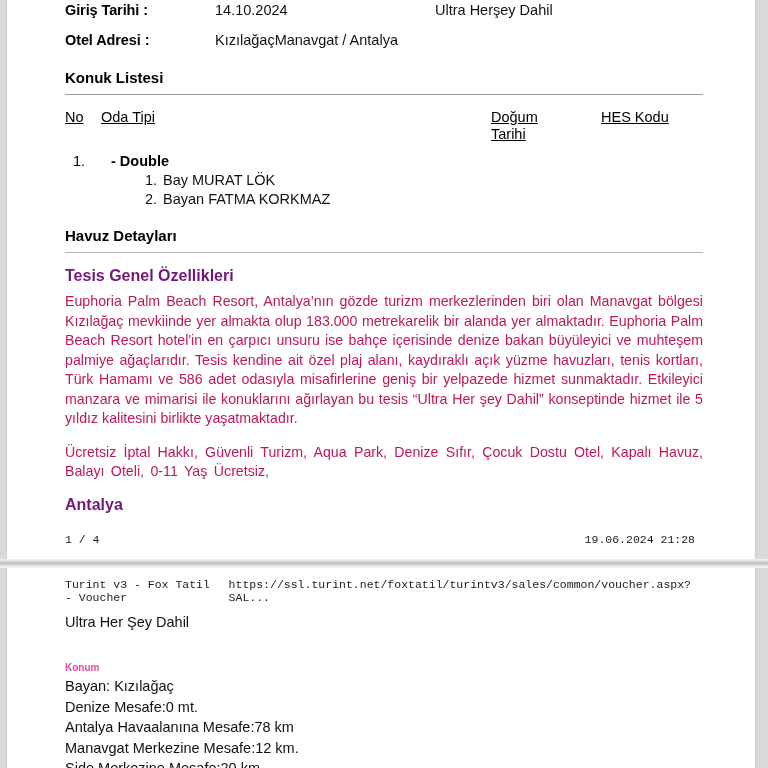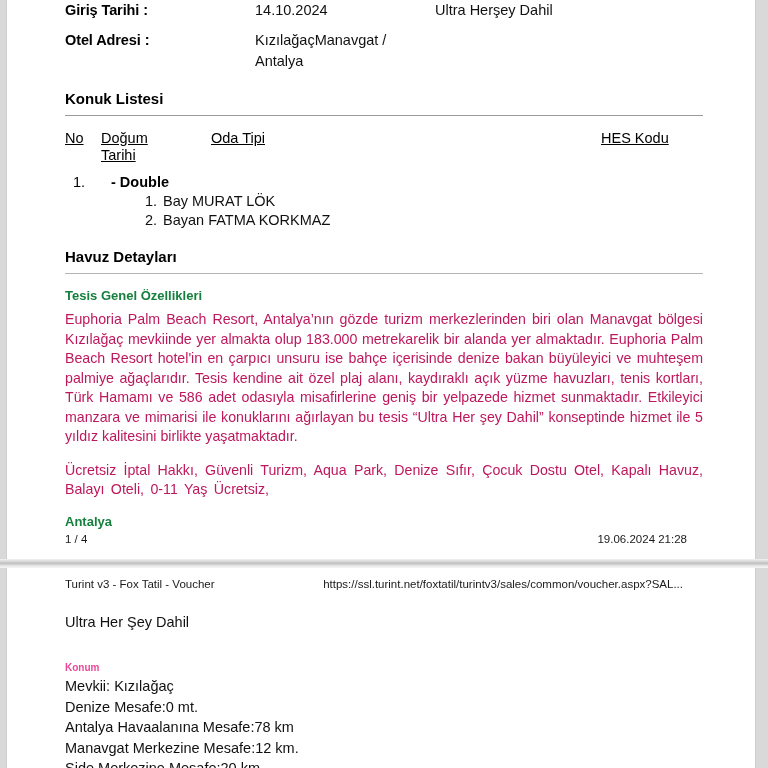--- a/index.html
+++ b/index.html
@@ -72,21 +72,21 @@
     color: #000;
     width: 150px;
     flex: 0 0 150px;
     letter-spacing: -0.1px;
   }
   .info-value {
     font-size: 14.5px;
     color: #111;
     flex: 1 1 auto;
   }
-  .col-left { flex: 0 0 370px; display: flex; gap: 40px; }
+  .col-left { flex: 0 0 370px; display: flex; }
   .col-right { flex: 1 1 auto; display: flex; }
   .col-right .info-label { width: 152px; flex: 0 0 152px; }
   .col-right .info-value { white-space: normal; }
 
   .row-spacer { height: 9px; }
 
   
   .section-title {
     font-weight: bold;
     font-size: 15px;
@@ -144,43 +144,43 @@
   .guest-names li {
     font-size: 14.5px;
     color: #111;
     line-height: 19px;
   }
   .guest-names li .idx { display: inline-block; width: 18px; }
 
   
   .sub-title {
     font-weight: bold;
-    font-size: 13px;
-    color: #15803d;
+    font-size: 16px;
+    color: #701a75;
     margin-top: 14px;
   }
   .para {
     font-size: 14.2px;
     line-height: 19.5px;
     color: #be185d;
     text-align: justify;
     margin-top: 7px;
   }
   .para.features {
     word-spacing: 2.5px;
   }
 
   
   .print-bar {
     position: absolute;
     left: 58px;
-    right: 68px;
+    right: 60px;
     display: flex;
     justify-content: space-between;
-    font-family: Liberation Sans, sans-serif;
+    font-family: Liberation Mono, monospace;
     font-size: 11.5px;
     color: #1a1a1a;
   }
   #print-footer { top: 541px; }
   #print-header { top: 572px; gap: 10px; }
   #print-header .ph-url { margin-right: 4px; }
 
   
   .p2-pad { padding-top: 44px; }
   .p2-line {
@@ -226,25 +226,25 @@
             <span class="info-value">KızılağaçManavgat / Antalya</span>
           </div>
         </div>
       </div>
 
       <div class="section-title">Konuk Listesi</div>
       <hr class="hrule">
 
       <div class="guest-head">
         <span class="gh gh-no">No</span>
+        <span class="gh gh-type">Oda Tipi</span>
         <span class="gh gh-dob">
           <span>Doğum</span><br>
           <span>Tarihi</span>
         </span>
-        <span class="gh gh-type">Oda Tipi</span>
         <span class="gh gh-hes">HES Kodu</span>
       </div>
 
       <div class="guest-row">
         <span class="guest-no">1.</span>
         <div class="guest-body">
           <div class="room-type">- Double</div>
           <ul class="guest-names">
             <li>
               <span class="idx">1.</span><span>Bay MURAT LÖK</span>
@@ -281,21 +281,21 @@
       <span>Turint v3 - Fox Tatil - Voucher</span>
       <span class="ph-url">https://ssl.turint.net/foxtatil/turintv3/sales/common/voucher.aspx?SAL...</span>
     </div>
 
     <div class="content p2-pad">
       <div class="p2-line">Ultra Her Şey Dahil</div>
 
       <div class="p2-heading">Konum</div>
 
       <div class="p2-list">
-        <div class="p2-line">Mevkii: Kızılağaç</div>
+        <div class="p2-line">Bayan: Kızılağaç</div>
         <div class="p2-line">Denize Mesafe:0 mt.</div>
         <div class="p2-line">Antalya Havaalanına Mesafe:78 km</div>
         <div class="p2-line">Manavgat Merkezine Mesafe:12 km.</div>
         <div class="p2-line">Side Merkezine Mesafe:20 km</div>
       </div>
     </div>
   </div>
 
 </div>
 

